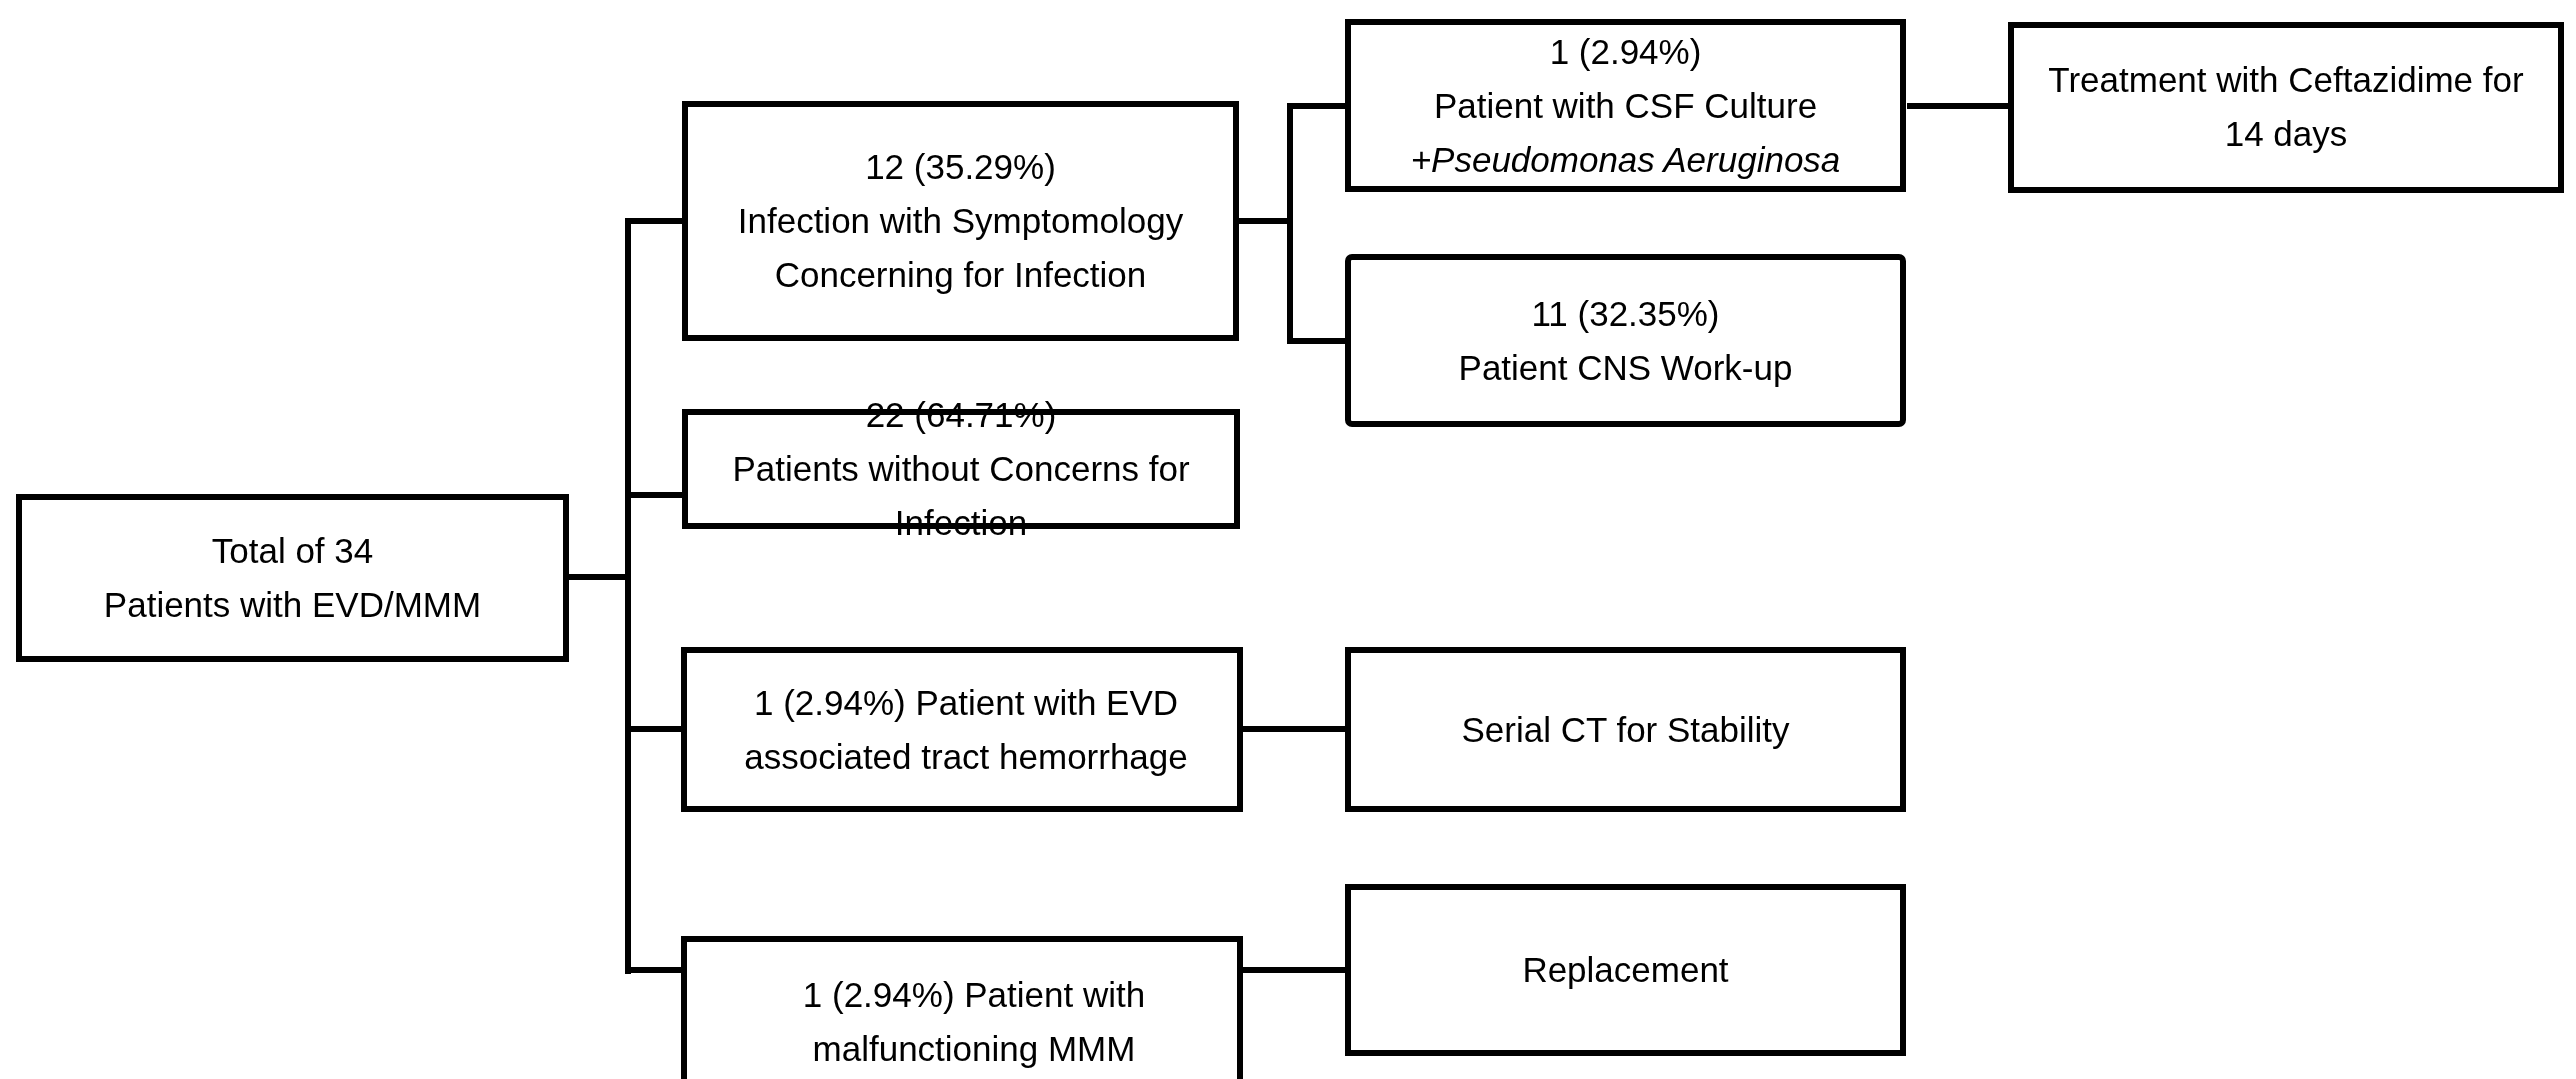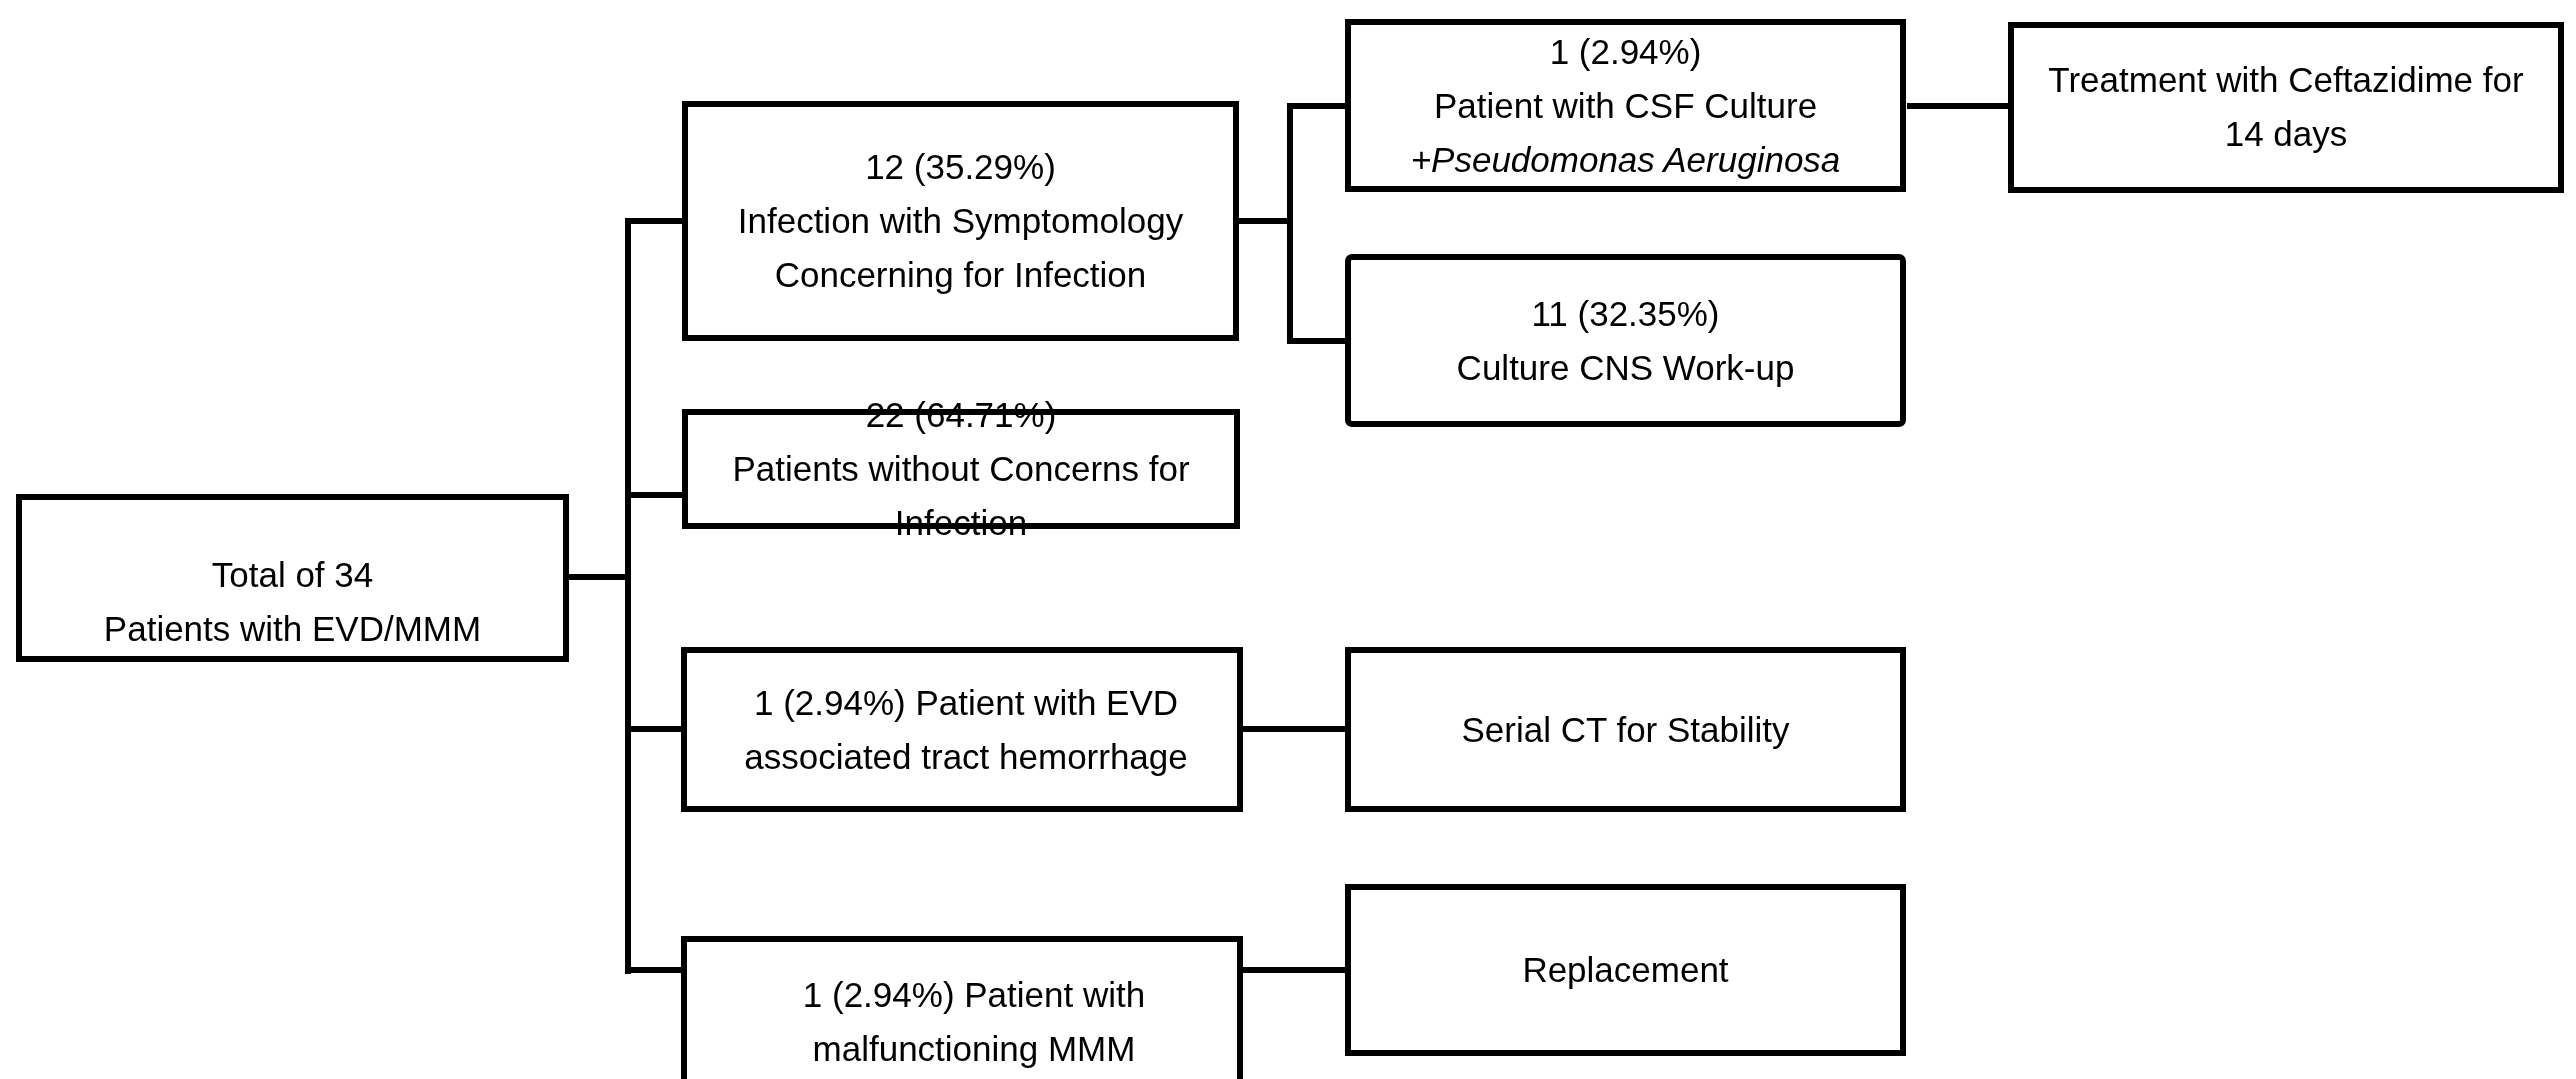--- a/index.html
+++ b/index.html
@@ -24,21 +24,21 @@
   .italic { font-style:italic; }
   .edge { position:absolute; background:#000000; }
   .edge.h { height:6.2px; }
   .edge.v { width:6.2px; }
 </style>
 </head>
 <body>
 
 <div id="canvas">
 
-  <div class="node" style="left:16px; top:494px; width:553px; height:168px;justify-content:flex-end;">
+  <div class="node" style="left:16px; top:494px; width:553px; height:168px;">
     <div class="line">Total of 34</div>
     <div class="line">Patients with EVD/MMM</div>
   </div>
 
   <div class="node" style="left:682px; top:101px; width:557px; height:240px;">
     <div class="line">12 (35.29%)</div>
     <div class="line">Infection with Symptomology</div>
     <div class="line">Concerning for Infection</div>
   </div>
 
@@ -59,21 +59,21 @@
   </div>
 
   <div class="node" style="left:1345px; top:19px; width:561px; height:173px;">
     <div class="line">1 (2.94%)</div>
     <div class="line">Patient with CSF Culture</div>
     <div class="line italic">+Pseudomonas Aeruginosa</div>
   </div>
 
   <div class="node" style="left:1345px; top:254px; width:561px; height:173px;border-radius:7px;">
     <div class="line">11 (32.35%)</div>
-    <div class="line">Culture CNS Work-up</div>
+    <div class="line">Patient CNS Work-up</div>
   </div>
 
   <div class="node" style="left:1345px; top:647px; width:561px; height:165px;">
     <div class="line">Serial CT for Stability</div>
   </div>
 
   <div class="node" style="left:1345px; top:884px; width:561px; height:172px;">
     <div class="line">Replacement</div>
   </div>
 

